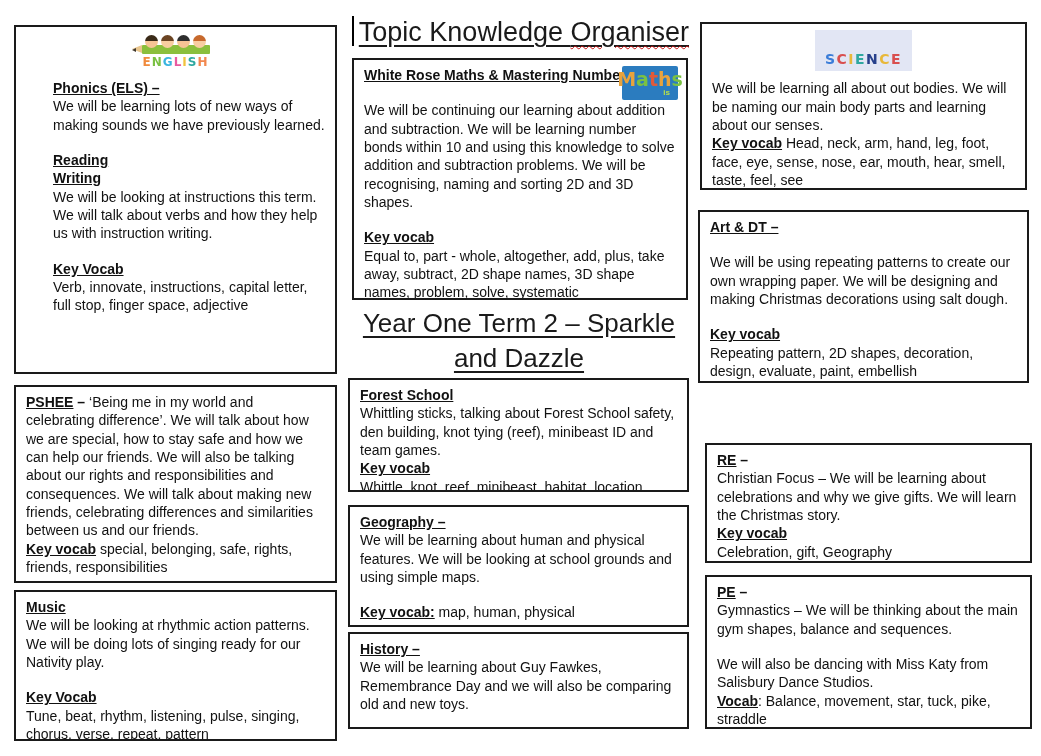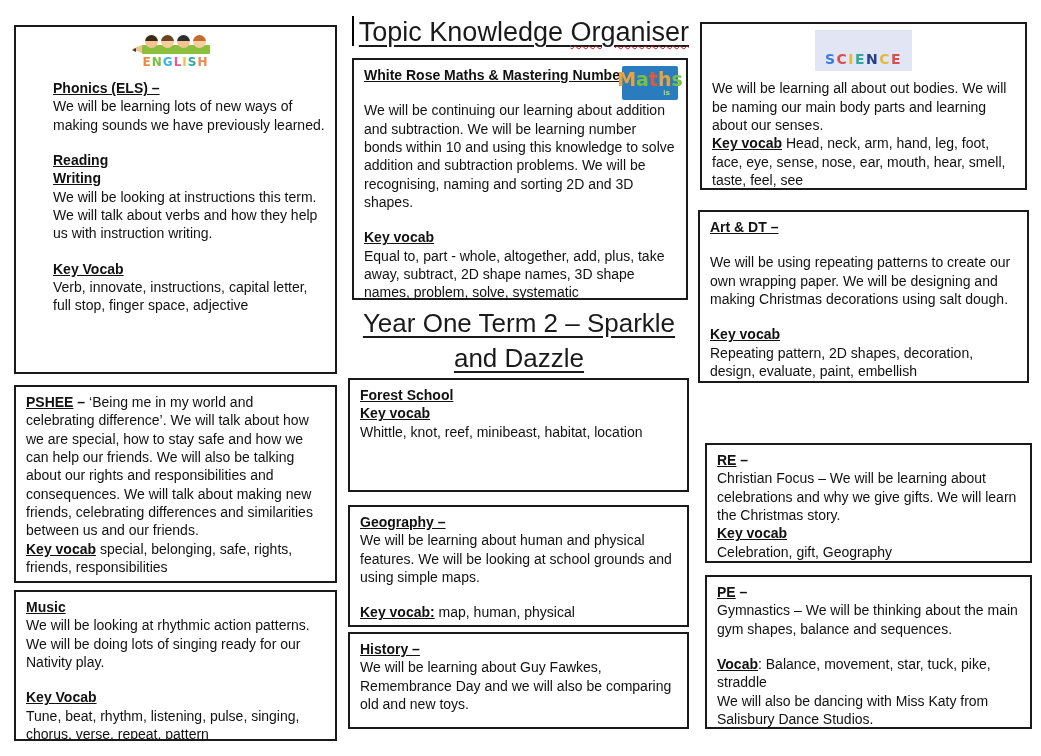--- a/index.html
+++ b/index.html
@@ -120,20 +120,21 @@
       <div class="logo-maths-sub">is</div>
     </div>
     <p class="h maths-heading gap"><span class="u">White Rose Maths &amp; Mastering Number</span></p>
     <p class="gap">We will be continuing our learning about addition and subtraction. We will be learning number bonds within 10 and using this knowledge to solve addition and subtraction problems. We will be recognising, naming and sorting 2D and 3D shapes.</p>
     <p class="h"><span class="u">Key vocab</span></p>
     <p>Equal to, part - whole, altogether, add, plus, take away, subtract, 2D shape names, 3D shape names, problem, solve, systematic</p>
   </div>
 
   <div class="box box-forest">
     <p class="h"><span class="u">Forest School</span></p>
+    <p>Whittling sticks, talking about Forest School safety, den building, knot tying (reef), minibeast ID and team games.</p>
     <p class="h"><span class="u">Key vocab</span></p>
     <p>Whittle, knot, reef, minibeast, habitat, location</p>
   </div>
 
   <div class="box box-geo">
     <p class="h"><span class="u">Geography –</span></p>
     <p class="gap">We will be learning about human and physical features.  We will be looking at school grounds and using simple maps.</p>
     <p><span class="h u">Key vocab:</span><span> map, human, physical</span></p>
   </div>
 
@@ -159,17 +160,17 @@
   <div class="box box-re">
     <p class="h"><span class="u">RE</span><span> –</span></p>
     <p>Christian Focus – We will be learning about celebrations and why we give gifts. We will learn the Christmas story.</p>
     <p class="h"><span class="u">Key vocab</span></p>
     <p>Celebration, gift, Geography</p>
   </div>
 
   <div class="box box-pe">
     <p class="h"><span class="u">PE</span><span> –</span></p>
     <p class="gap">Gymnastics – We will be thinking about the main gym shapes, balance and sequences.</p>
+    <p>We will also be dancing with Miss Katy from Salisbury Dance Studios.</p>
     <p><span class="h u">Vocab</span><span>: Balance, movement, star, tuck, pike, straddle</span></p>
-    <p>We will also be dancing with Miss Katy from Salisbury Dance Studios.</p>
   </div>
 
 </div>
 
 </body></html>

